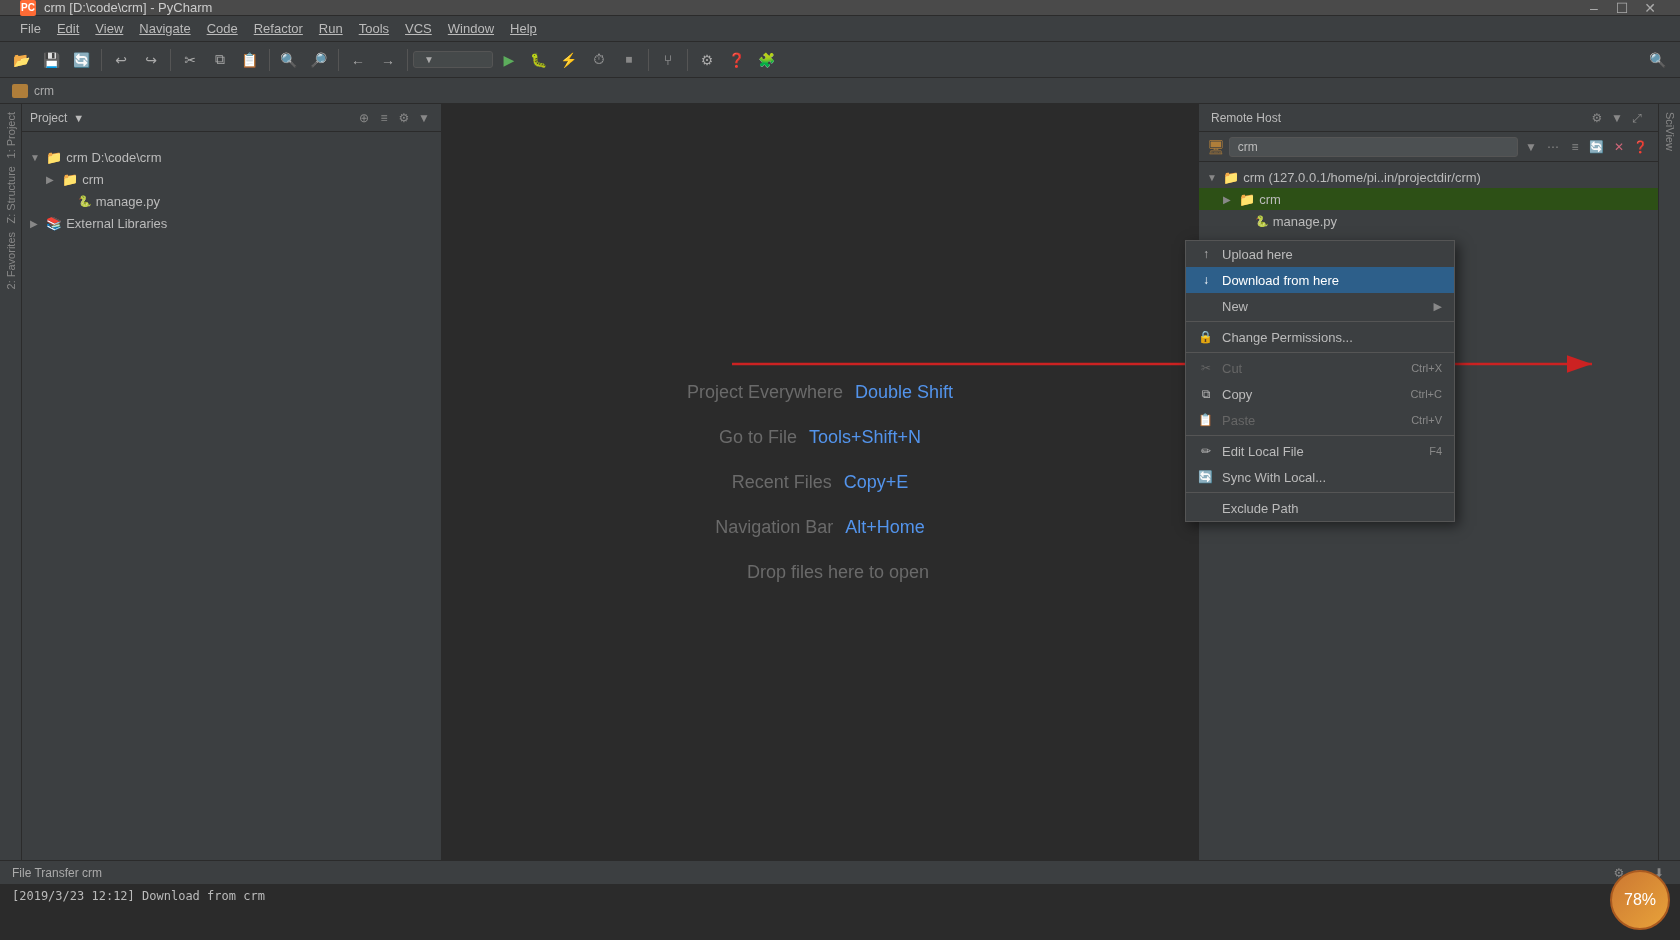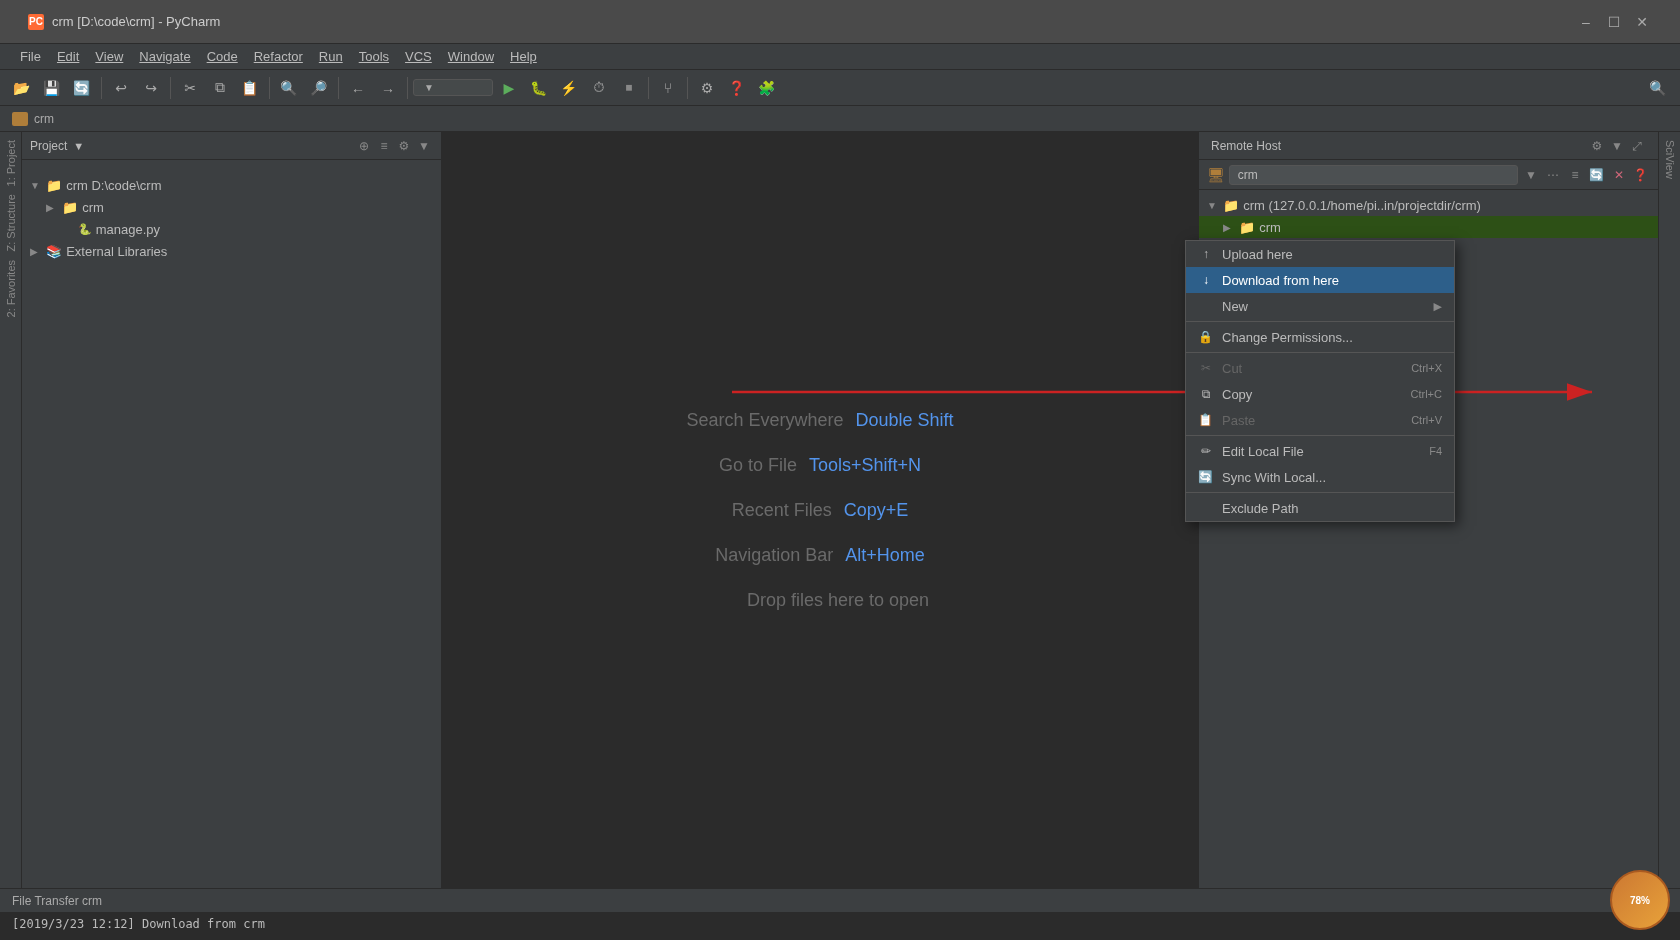--- a/index.html
+++ b/index.html
@@ -10,24 +10,24 @@
       color: #bbbbbb;
       width: 1680px;
       height: 940px;
       overflow: hidden;
       position: relative;
     }
 
     
     .title-bar {
       background: #4a4a4a;
-      height: 44px;
-      display: flex;
-      align-items: center;
-      padding: 0 28px;
+      height: 16px;
+      display: flex;
+      align-items: center;
+      padding: 0 20px;
       justify-content: space-between;
       border-bottom: 1px solid #2b2b2b;
     }
     .title-bar-left {
       display: flex;
       align-items: center;
       gap: 8px;
     }
     .title-bar-icon {
       width: 16px;
@@ -411,22 +411,22 @@
       position: absolute;
       bottom: 10px;
       right: 10px;
       width: 60px;
       height: 60px;
       background: linear-gradient(135deg, #cc7832, #e8a23a);
       border-radius: 50%;
       display: flex;
       align-items: center;
       justify-content: center;
-      font-size: 10px;
-      font-weight: bold;
+      font-size: 16px;
+      font-weight: normal;
       color: white;
       border: 2px solid #aa5a20;
     }
 
     .chevron-down { font-size: 10px; }
   </style>
 </head>
 <body>
 
 <div class="title-bar">
@@ -535,21 +535,21 @@
         <span class="tree-arrow">▶</span>
         <span class="folder-icon">📚</span>
         <span>External Libraries</span>
       </div>
     </div>
   </div>
 
   <div class="editor-area">
     <div class="editor-hint">
       <div class="hint-row">
-        <span>Search Everywhere</span>
+        <span>Project Everywhere</span>
         <span class="hint-key">Double Shift</span>
       </div>
       <div class="hint-row">
         <span>Go to File</span>
         <span class="hint-key">Tools+Shift+N</span>
       </div>
       <div class="hint-row">
         <span>Recent Files</span>
         <span class="hint-key">Copy+E</span>
       </div>

